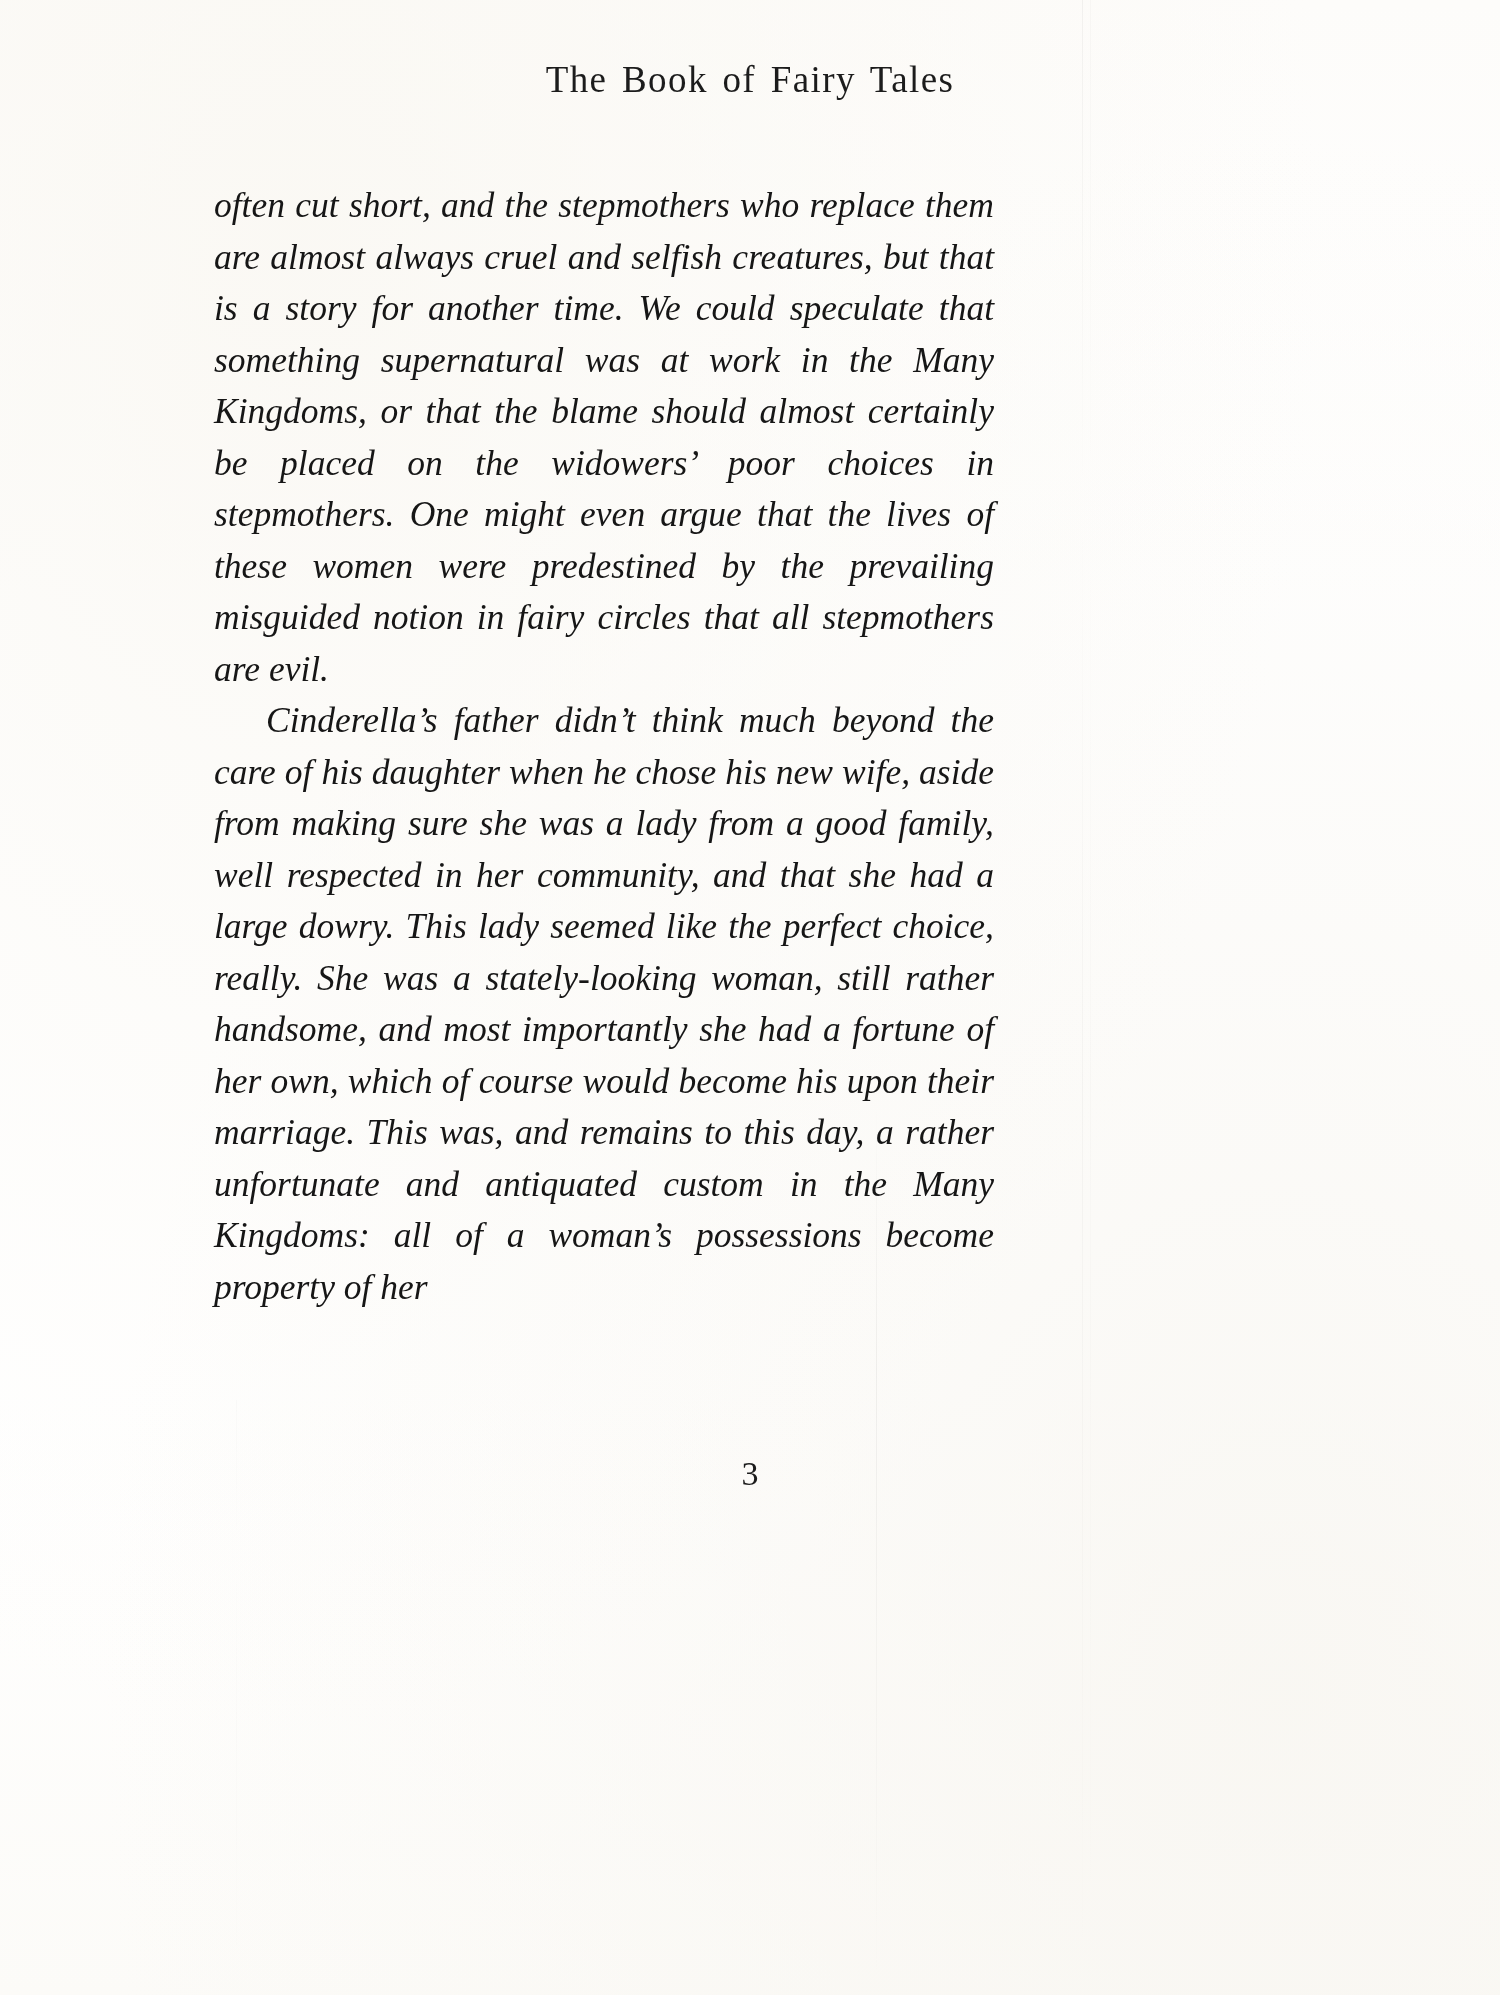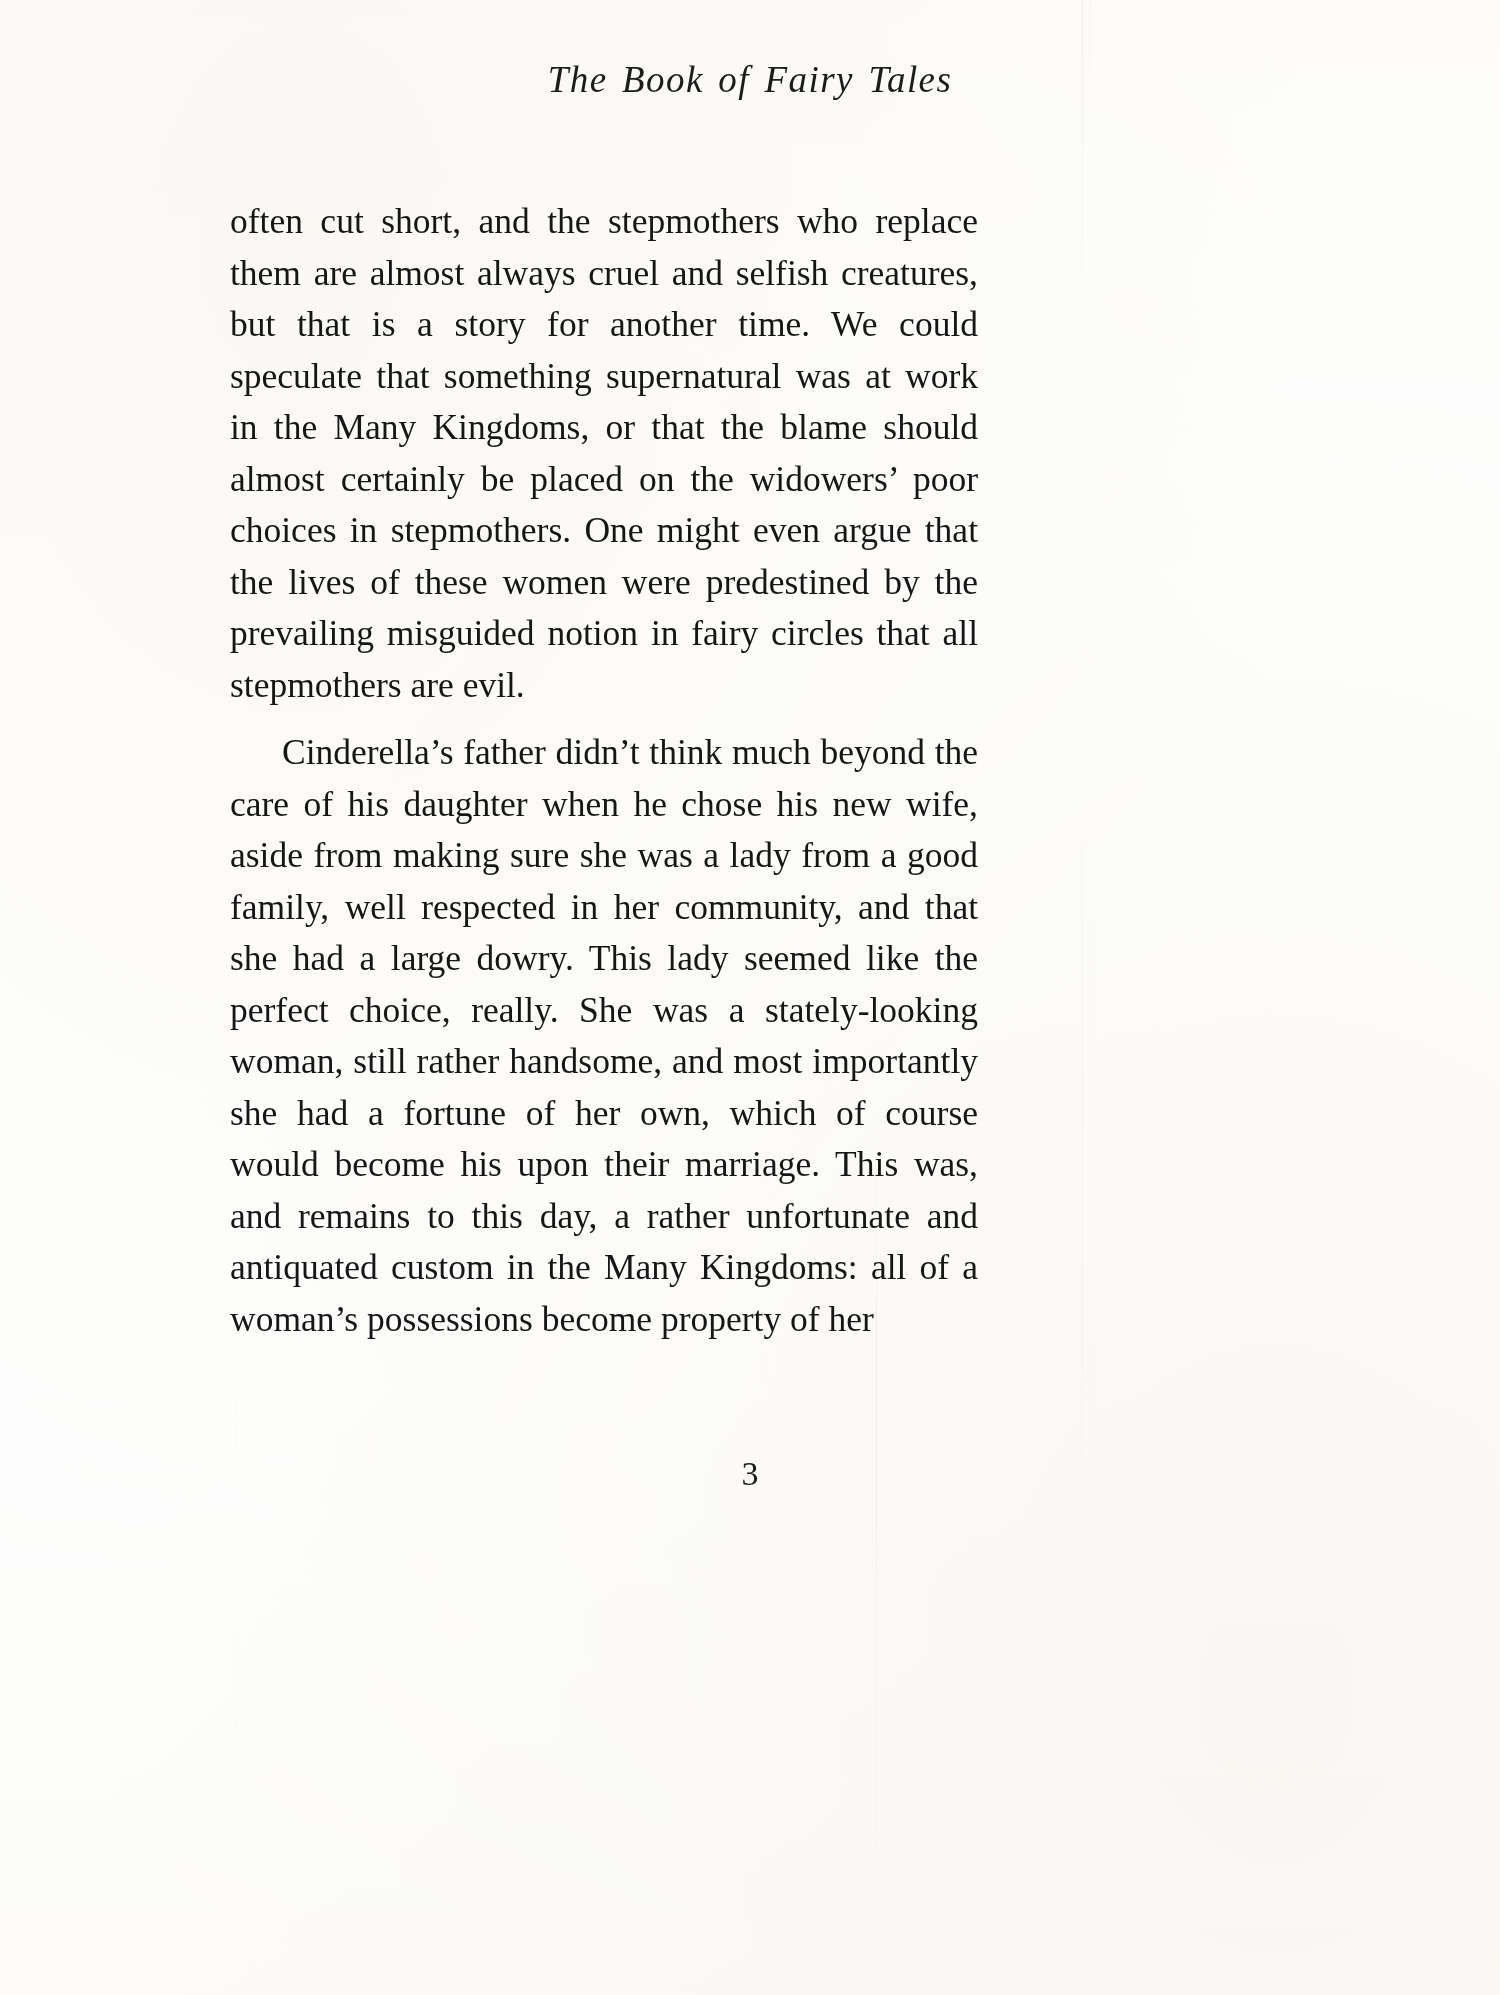--- a/index.html
+++ b/index.html
@@ -45,42 +45,42 @@
     height: 1995px;
   }
 
   .running-head {
     position: absolute;
     top: 58px;
     left: 0;
     width: 1500px;
     text-align: center;
     font-family: "Liberation Serif", serif;
-    font-style: italic;
     font-size: 37px;
     letter-spacing: 1.4px;
     color: #1c1c1c;
     word-spacing: 4px;
   }
 
   .text-block {
     position: absolute;
     left: 214px;
     top: 180px;
     width: 780px;
     font-size: 35.5px;
     line-height: 51.5px;
     text-align: justify;
     color: #161616;
   }
 
   .text-block p {
-    margin: 16px;
+    margin: 0;
     text-indent: 0;
     hyphens: none;
+    font-style: italic;
   }
   .text-block p.indented {
     text-indent: 52px;
   }
 
   
   .text-block p:last-child { text-align: justify; }
 
   .folio {
     position: absolute;

